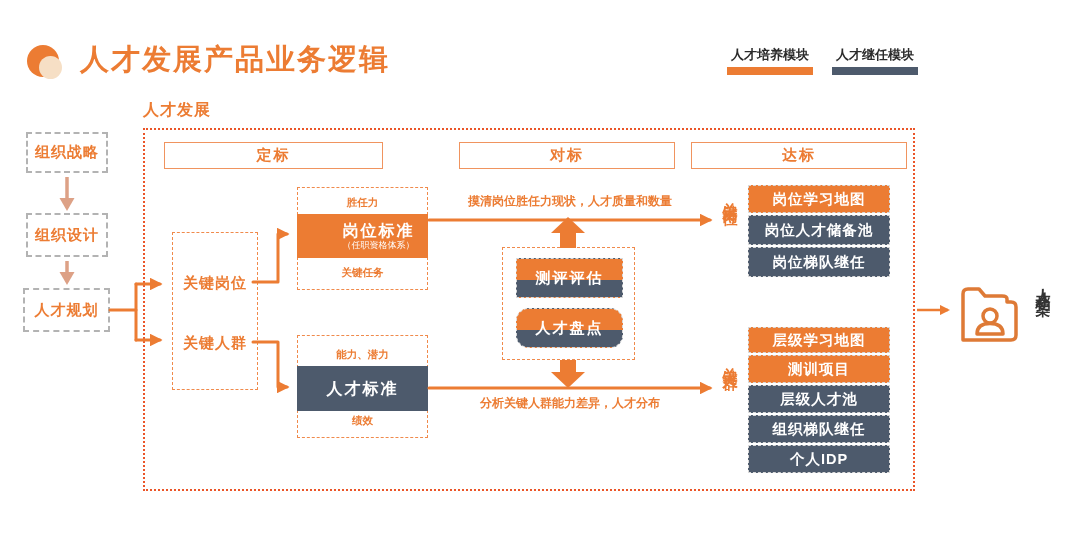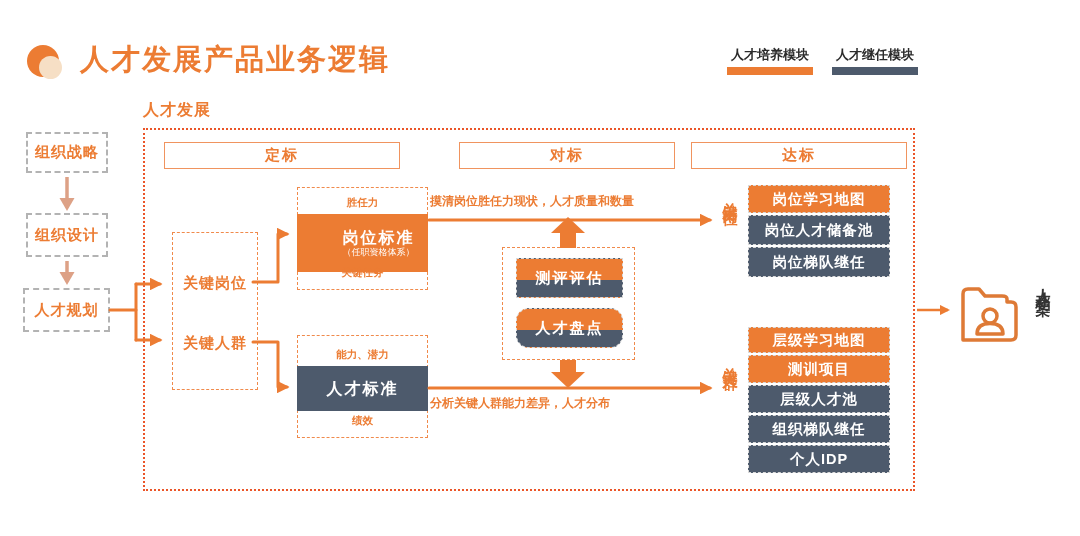--- a/index.html
+++ b/index.html
@@ -34,21 +34,21 @@
   .std-bar .nm{font-size:16px;font-weight:bold;letter-spacing:2px;line-height:18px;}
   .std-bar .sub{font-size:9px;line-height:11px;}
   .bg-orange{background:#EC7C33;justify-content:center;}
   .bg-navy{background:#4D5A6C;}
   
   .assess-frame{left:502px;top:247px;width:133px;height:113px;border:1px dashed #F08A4B;box-sizing:border-box;}
   .assess-box{left:13px;width:107px;height:40px;border:1px dashed #d9d9d9;box-sizing:border-box;
     background:linear-gradient(180deg,#EC7C33 0 55%,#4D5A6C 55% 100%);
     color:#fff;font-size:15px;font-weight:bold;letter-spacing:2px;}
   
-  .flow-note{width:280px;color:#EC7C33;font-size:12px;font-weight:bold;}
+  .flow-note{width:280px;text-align:center;color:#EC7C33;font-size:12px;font-weight:bold;}
   
   .vlabel{writing-mode:vertical-rl;text-orientation:upright;letter-spacing:3px;font-size:15px;font-weight:bold;color:#EC7C33;}
   .out-box{left:748px;width:142px;border:1px dashed #d9d9d9;box-sizing:border-box;color:#fff;font-size:14.5px;font-weight:bold;letter-spacing:1px;}
   
   .archive-label{left:1033px;top:276px;writing-mode:vertical-rl;text-orientation:upright;letter-spacing:4px;font-size:15px;font-weight:bold;color:#333;}
   svg.overlay{position:absolute;left:0;top:0;pointer-events:none;}
 </style>
 </head>
 <body>
 
@@ -73,38 +73,38 @@
   <div class="abs flex pre-box" style="left:26px;top:213px;height:44px;">
     <span>组织设计</span>
   </div>
   <div class="abs flex pre-box" style="left:23px;top:288px;width:87px;height:44px;">
     <span>人才规划</span>
   </div>
 
   <div class="abs main-title">人才发展</div>
   <div class="abs main-frame"></div>
 
-  <div class="abs flex col-hdr" style="left:164px;width:236px;">
+  <div class="abs flex col-hdr" style="left:164px;width:219px;">
     <span>定标</span>
   </div>
   <div class="abs flex col-hdr" style="left:459px;width:216px;">
     <span>对标</span>
   </div>
   <div class="abs flex col-hdr" style="left:691px;width:216px;">
     <span>达标</span>
   </div>
 
   <div class="abs inputs-box">
     <div class="abs input-label" style="top:41px;">关键岗位</div>
     <div class="abs input-label" style="top:101px;">关键人群</div>
   </div>
 
   <div class="abs std-group" style="top:187px;">
     <div class="abs std-small" style="top:8px;">胜任力</div>
-    <div class="abs std-bar bg-orange" style="top:26px;height:58px;padding-left:32px;">
+    <div class="abs std-bar bg-orange" style="top:26px;height:44px;padding-left:32px;">
       <span class="nm">岗位标准</span>
       <span class="sub">（任职资格体系）</span>
     </div>
     <div class="abs std-small" style="bottom:9px;">关键任务</div>
   </div>
 
   <div class="abs std-group" style="top:335px;">
     <div class="abs std-small" style="top:12px;">能力、潜力</div>
     <div class="abs std-bar bg-navy" style="top:30px;height:45px;">
       <span class="nm">人才标准</span>

